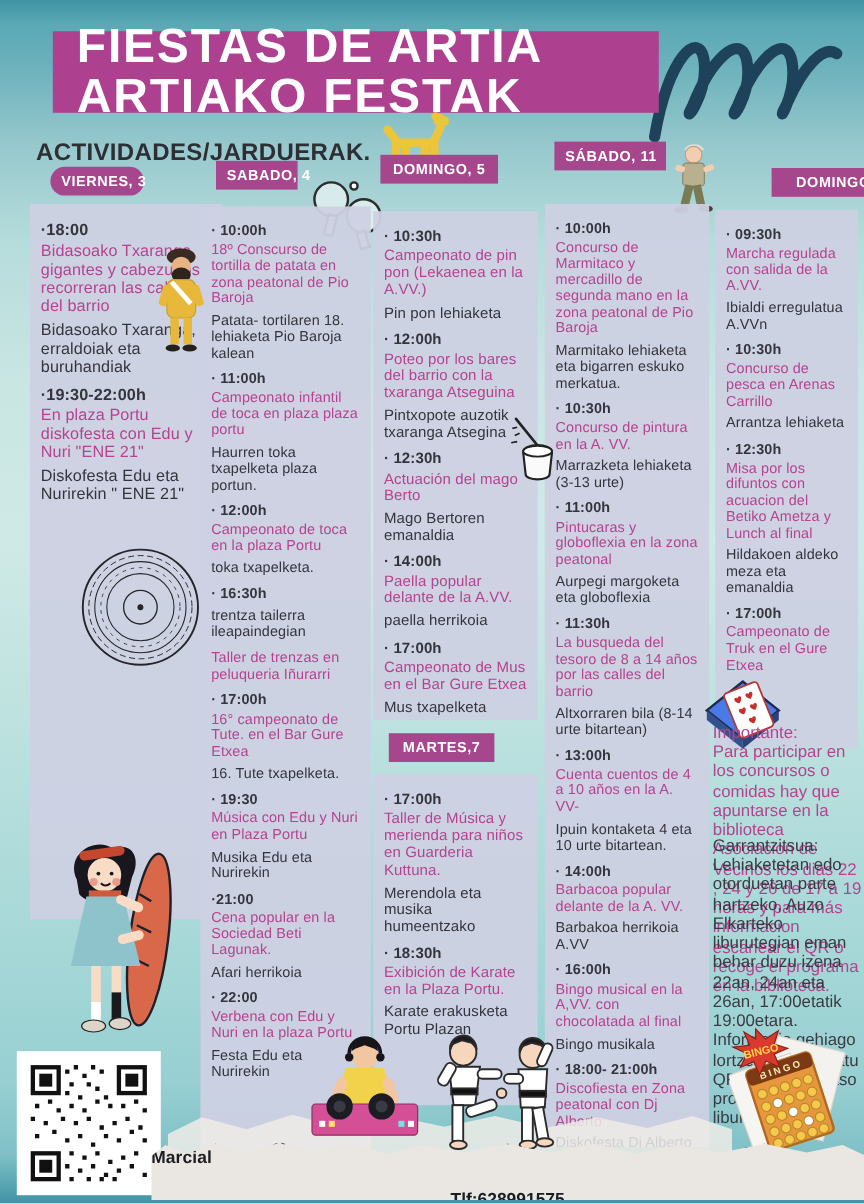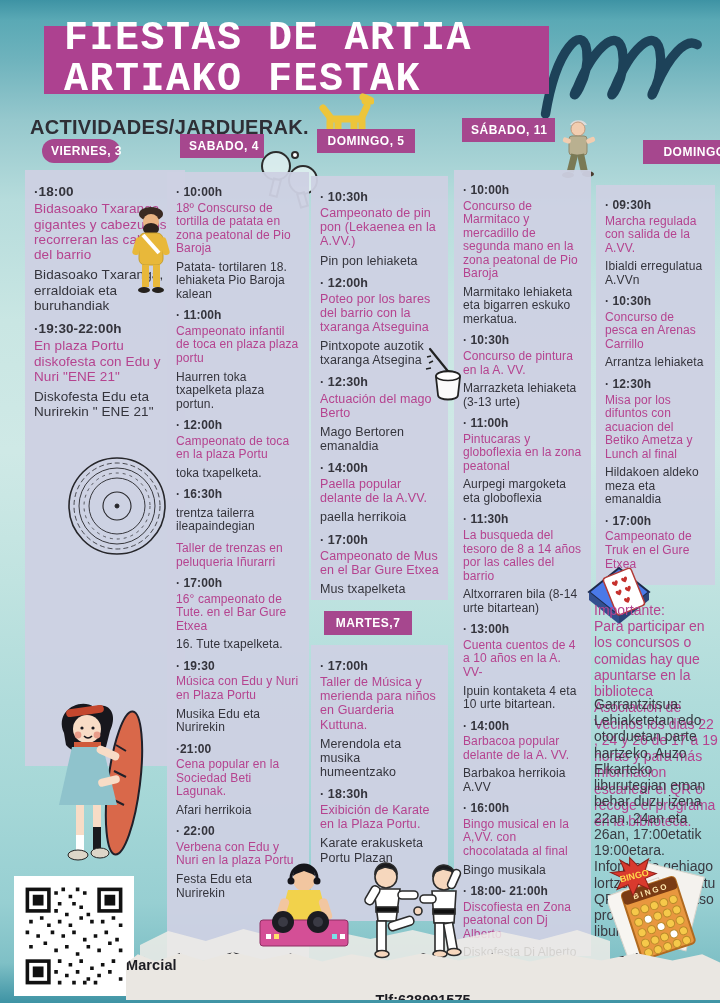--- a/index.html
+++ b/index.html
@@ -3,21 +3,21 @@
 <meta charset="utf-8">
 <style>
   html,body{margin:0;padding:0;}
   body{font-family:"Liberation Sans", sans-serif;}
   .stage{position:relative;width:720px;height:1003px;overflow:hidden;
     background:linear-gradient(180deg,#3e93a4 0%,#5aa9b5 2%,#6fb3bd 6%,#96c8cd 12%,
       #b6dcdc 20%,#c9e6e3 32%,#cfe9e6 45%,#c0e3e0 58%,#b0dcdb 70%,#a5d7d7 80%,
       #97cfd2 90%,#7fc0c6 96%,#3e93a4 100%);}
   .titlebox{position:absolute;left:44px;top:26px;width:505px;height:68px;
     background:#ad4190;color:#fff;display:flex;flex-direction:column;justify-content:center;
-    padding-left:20px;box-sizing:border-box;font-family:Liberation Mono, monospace;}
+    padding-left:20px;box-sizing:border-box;}
   .titlebox .tl{font-size:40px;font-weight:700;letter-spacing:1.5px;line-height:1.02;}
   .subtitle{position:absolute;left:30px;top:116px;font-size:20px;font-weight:700;color:#2e2e35;letter-spacing:.3px;}
   .hdr{position:absolute;background:#a6478e;color:#fff;font-weight:700;font-size:12px;
     padding:5px 9px;letter-spacing:.5px;white-space:nowrap;box-sizing:border-box;text-align:center;}
   .panel{position:absolute;background:rgba(206,209,227,0.95);padding:6px 9px;box-sizing:border-box;overflow:hidden;}
   .line{margin:0;line-height:1.13;letter-spacing:.1px;white-space:pre-line;}
   .line.time{margin:8px 0 2px;color:#34343c;font-weight:700;}
   .line.es{margin:1px 0 5px;color:#b5438f;}
   .line.eu{margin:5px 0 8px;color:#34343c;}
   .p-viernes3{font-size:13.5px;}
@@ -85,21 +85,21 @@
     <rect x="19" y="18" width="18" height="19" rx="3" fill="#b9b090" stroke="#8f876b"></rect>
     <rect x="13" y="20" width="8" height="5" rx="2" fill="#f2cdb0" transform="rotate(18 17 22)"></rect>
     <rect x="36" y="20" width="9" height="5" rx="2" fill="#f2cdb0" transform="rotate(-22 40 22)"></rect>
     <rect x="19" y="36" width="7" height="18" fill="#7a7a55" transform="rotate(14 22 45)"></rect>
     <rect x="29" y="36" width="7" height="18" fill="#7a7a55" transform="rotate(-12 33 45)"></rect>
     <ellipse cx="18" cy="57" rx="6" ry="3" fill="#4a3b2e"></ellipse>
     <ellipse cx="38" cy="56" rx="6" ry="3" fill="#4a3b2e"></ellipse>
   </svg>
 
   <div class="hdr" style="left:42px;top:139px;width:78px;border-radius:12px;">VIERNES, 3</div>
-  <div class="hdr" style="left:180px;top:134px;width:84px;">SABADO, 4</div>
+  <div class="hdr" style="left:180px;top:134px;width:68px;">SABADO, 4</div>
   <div class="hdr" style="left:317px;top:129px;width:98px;">DOMINGO, 5</div>
   <div class="hdr" style="left:462px;top:118px;width:93px;">SÁBADO, 11</div>
   <div class="hdr" style="left:599px;top:140px;width:125px;margin-left:44px;">DOMINGO, 12</div>
 
   <div class="panel p-viernes3" style="left:25px;top:170px;width:160px;height:596px;">
       <p class="line time">·18:00</p>
       <p class="line es">Bidasoako Txaranga, gigantes y cabezudos recorreran las calles del barrio</p>
       <p class="line eu">Bidasoako Txaranga, erraldoiak eta buruhandiak</p>
       <p class="line time">·19:30-22:00h</p>
       <p class="line es">En plaza Portu diskofesta con Edu y Nuri "ENE 21"</p>
@@ -176,21 +176,21 @@
       <p class="line time">· 14:00h</p>
       <p class="line es">Barbacoa popular delante de la A. VV.</p>
       <p class="line eu">Barbakoa herrikoia A.VV</p>
       <p class="line time">· 16:00h</p>
       <p class="line es">Bingo musical en la A,VV. con chocolatada al final</p>
       <p class="line eu">Bingo musikala</p>
       <p class="line time">· 18:00- 21:00h</p>
       <p class="line es">Discofiesta en Zona peatonal con Dj Alberto</p>
       <p class="line eu">Diskofesta Dj Alberto</p>
     </div>
-  <div class="panel p-domingo12" style="left:596px;top:185px;width:119px;height:400px;">
+  <div class="panel p-domingo12" style="left:596px;top:175px;width:119px;height:448px;">
       <p class="line time">· 09:30h</p>
       <p class="line es">Marcha regulada con salida de la A.VV.</p>
       <p class="line eu">Ibialdi erregulatua A.VVn</p>
       <p class="line time">· 10:30h</p>
       <p class="line es">Concurso de pesca en Arenas Carrillo</p>
       <p class="line eu">Arrantza lehiaketa</p>
       <p class="line time">· 12:30h</p>
       <p class="line es">Misa por los difuntos con acuacion del Betiko Ametza y Lunch al final</p>
       <p class="line eu">Hildakoen aldeko meza eta emanaldia</p>
       <p class="line time">· 17:00h</p>

